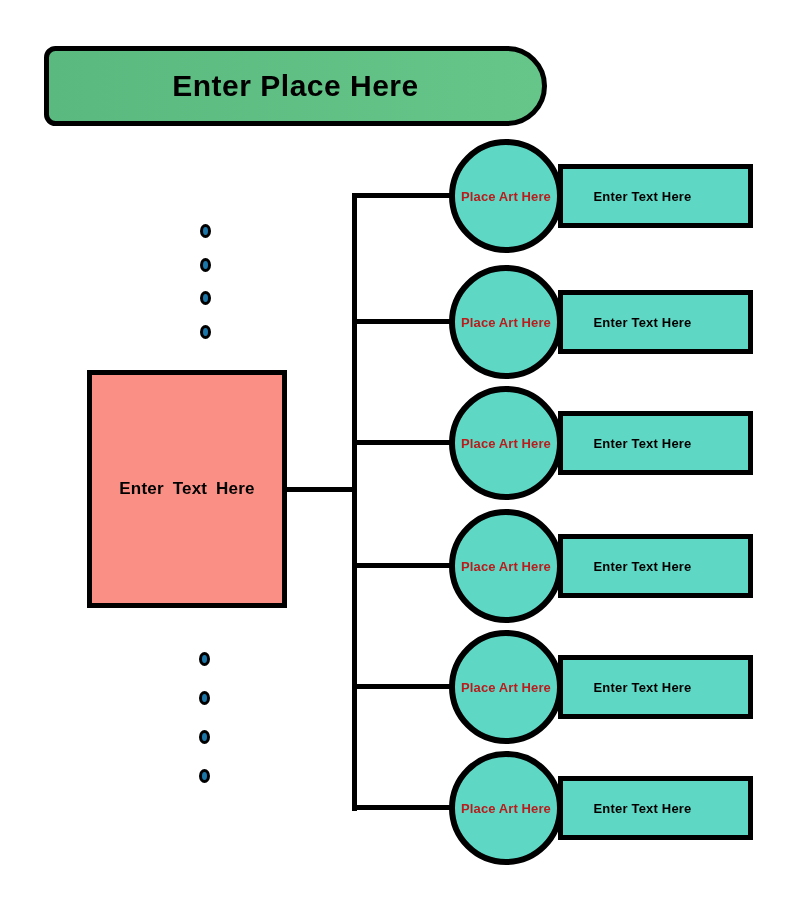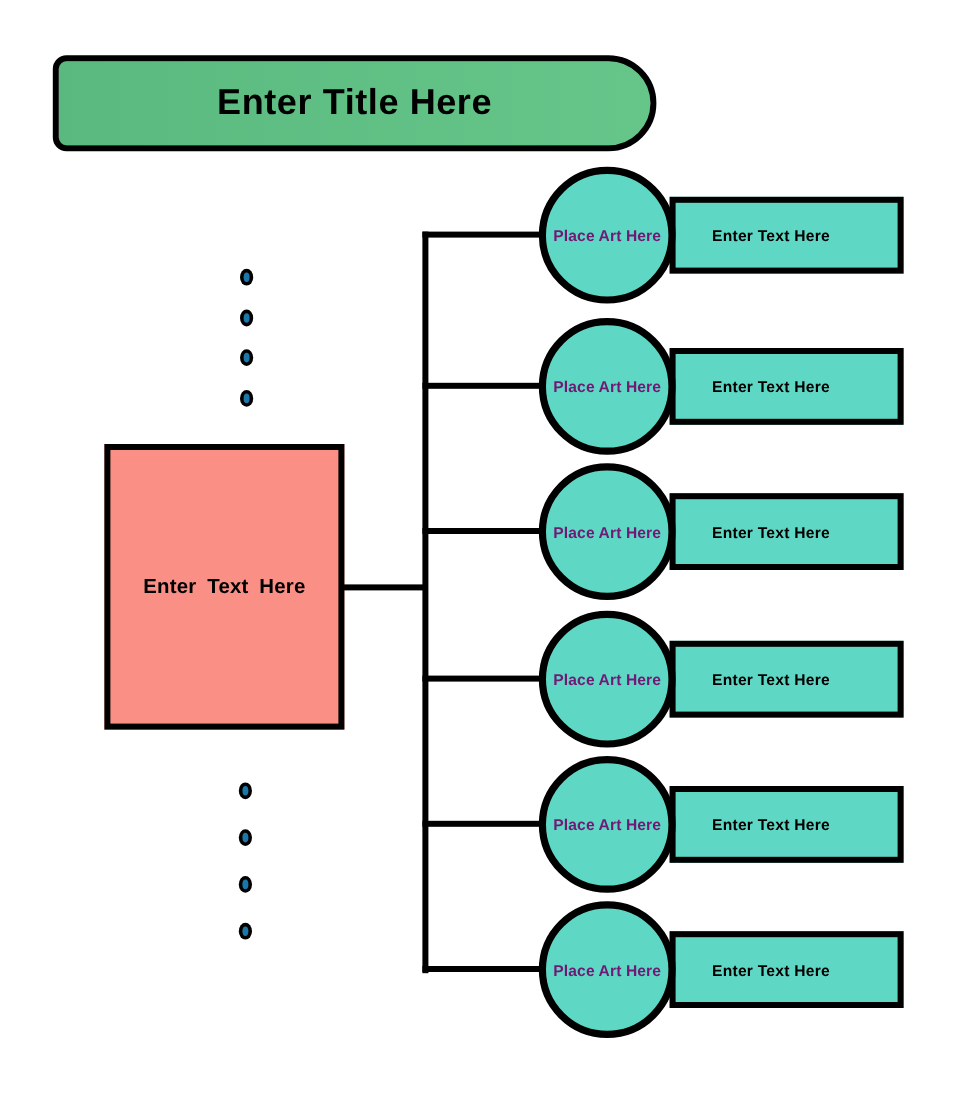--- a/index.html
+++ b/index.html
@@ -87,29 +87,29 @@
 
   .circle{
     position:absolute; left:0; top:0;
     width:114px; height:114px;
     background:var(--teal);
     border:6px solid var(--line-black);
     border-radius:50%;
     z-index:2;
     display:flex; align-items:center; justify-content:center;
   }
-  .circle span{ font-size:13px; font-weight:bold; color:#701a75; letter-spacing:.1px; }
+  .circle span{ font-size:13px; font-weight:bold; color:#b91c1c; letter-spacing:.1px; }
 </style>
 </head>
 <body>
 
 <div class="canvas">
 
   <div class="title-banner">
-    <span>Enter Title Here</span>
+    <span>Enter Place Here</span>
   </div>
 
   <div class="dot du1"></div>
   <div class="dot du2"></div>
   <div class="dot du3"></div>
   <div class="dot du4"></div>
 
   <div class="center-box">
     <span>Enter Text Here</span>
   </div>

